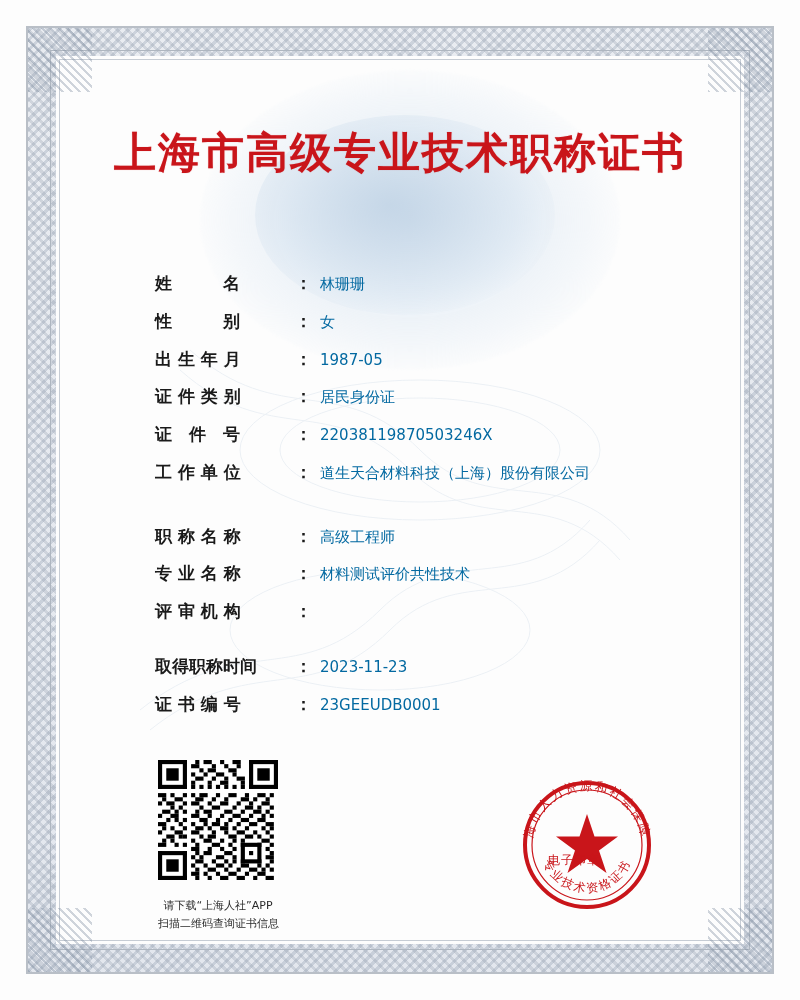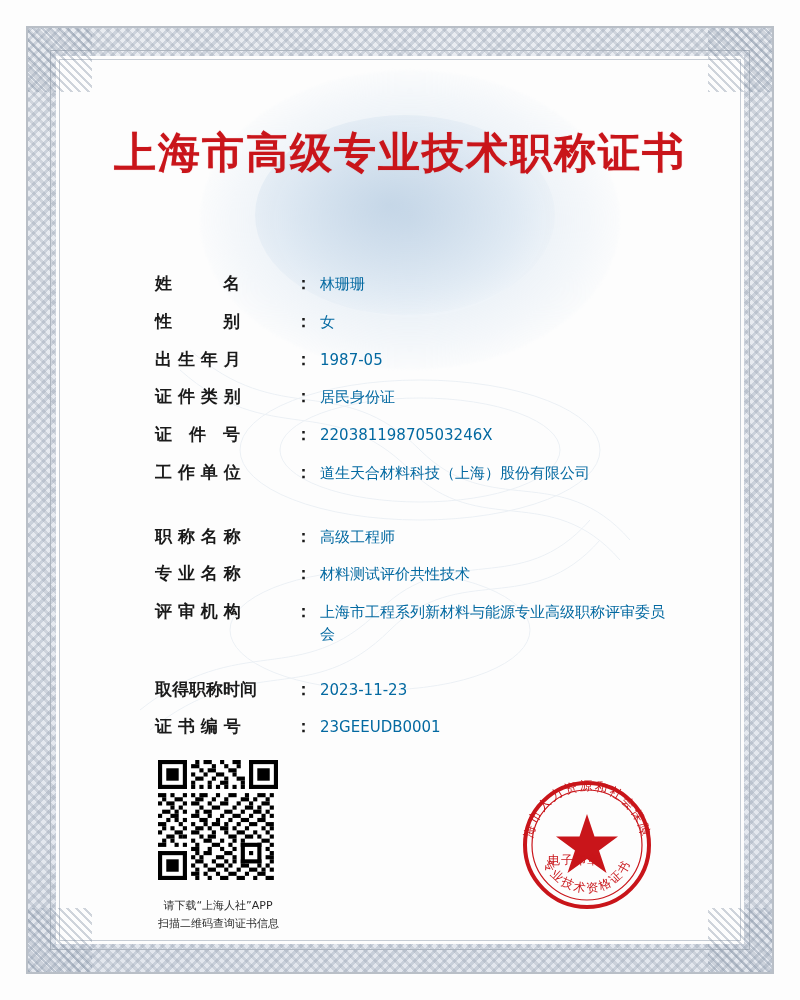--- a/index.html
+++ b/index.html
@@ -305,21 +305,20 @@
 
     <div class="field-row">
       <div class="field-label">专 业 名 称</div>
       <div class="field-colon">：</div>
       <div class="field-value">材料测试评价共性技术</div>
     </div>
 
     <div class="field-row">
       <div class="field-label">评 审 机 构</div>
       <div class="field-colon">：</div>
-      <div class="field-value" style="max-width:350px;">上海市工程系列新材料与能源专业高级职称评审委员会</div>
     </div>
 
     <div class="group-gap-sm"></div>
 
     <div class="field-row">
       <div class="field-label">取得职称时间</div>
       <div class="field-colon">：</div>
       <div class="field-value">2023-11-23</div>
     </div>
 

